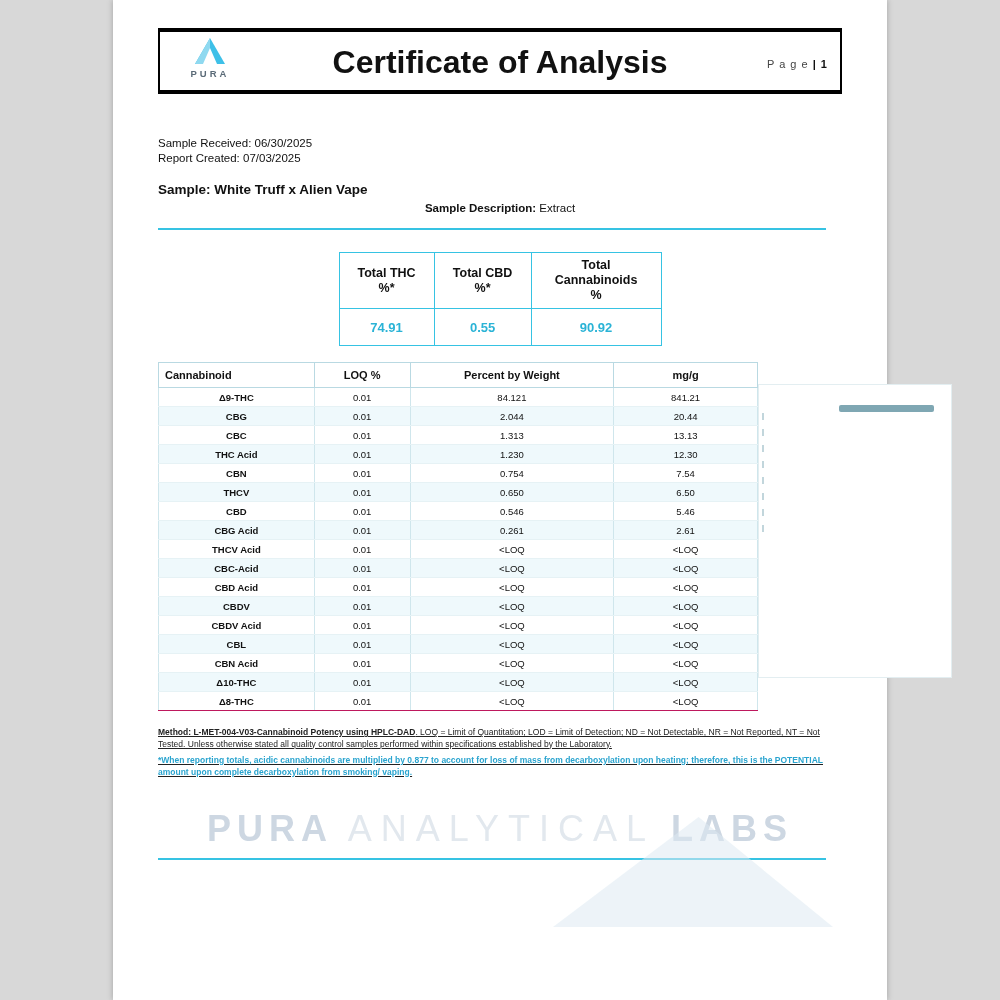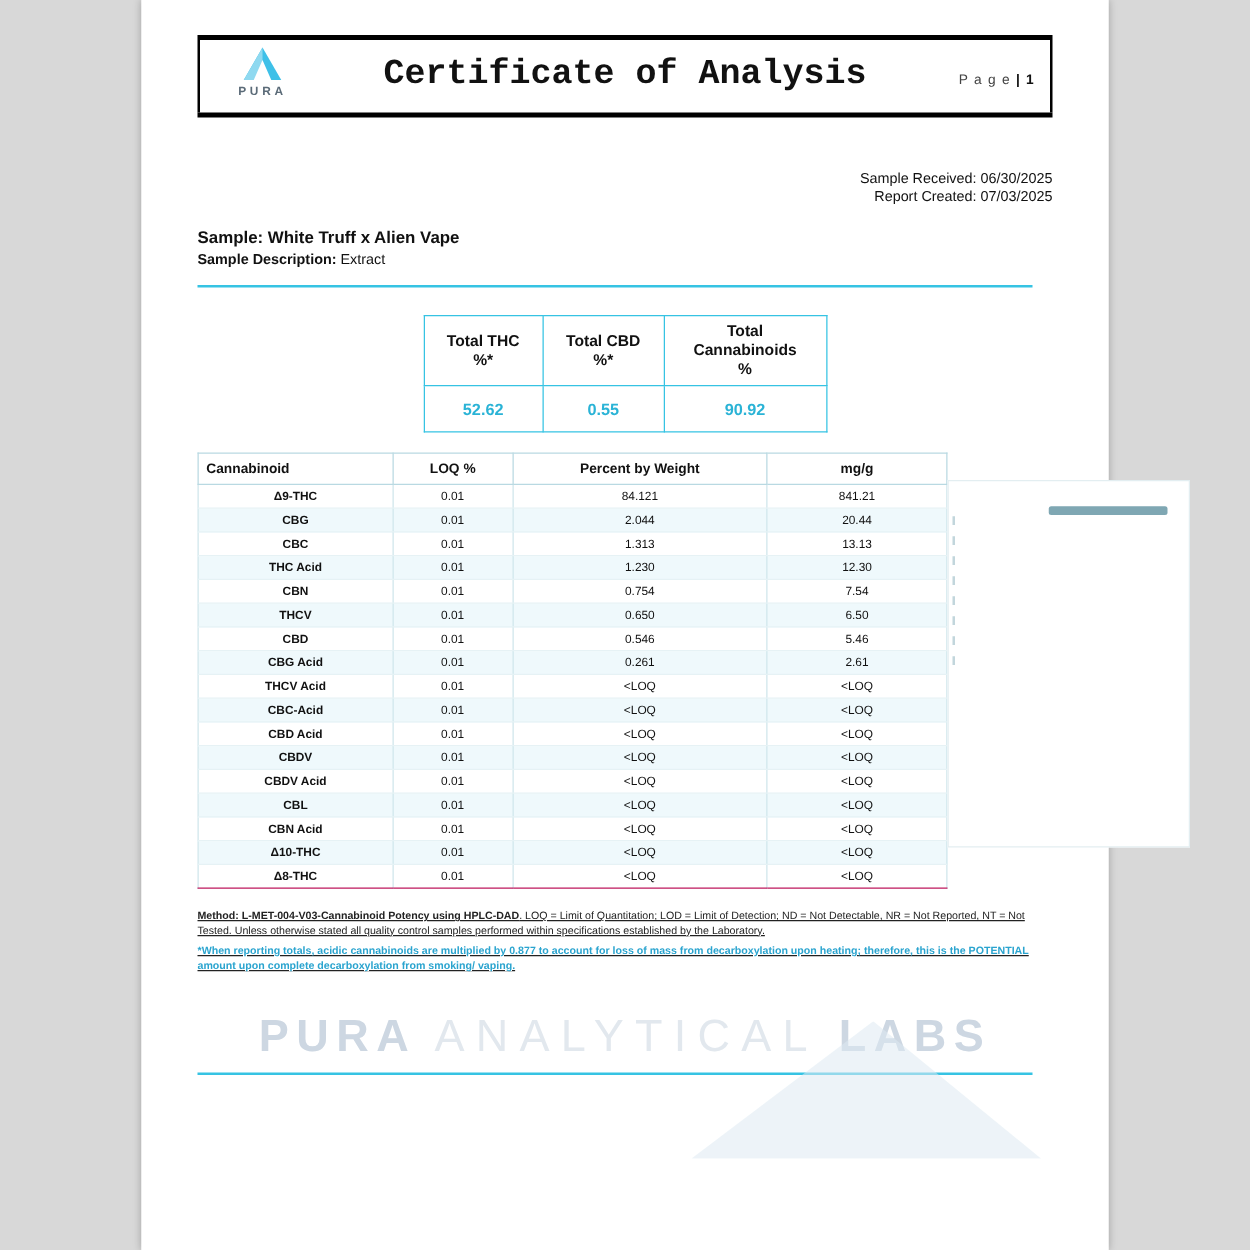--- a/index.html
+++ b/index.html
@@ -61,52 +61,53 @@
     letter-spacing: 3px;
     color: #5b6b78;
     margin-top: 2px;
     font-weight: bold;
   }
   .coa-title {
     position: absolute;
     left: 0; right: 0;
     top: 12px;
     text-align: center;
-    font-size: 28px;
-    font-weight: bold;
-    color: #111;
-    font-family: Liberation Mono, monospace;
+    font-size: 32px;
+    font-weight: bold;
+    color: #111;
+    font-family: Liberation Sans, sans-serif;
   }
   .page-num {
     position: absolute;
     right: 12px;
     top: 26px;
     font-size: 11px;
     color: #444;
     letter-spacing: 1px;
   }
   .page-num b { color:#111; }
 
   
   .meta {
     margin-top: 42px;
-    text-align: right;
+    text-align: left;
     font-size: 11.5px;
     color: #111;
     line-height: 15px;
   }
   .sample-block {
     margin-top: 16px;
     font-size: 13.5px;
     color: #111;
   }
   .sample-block .lbl { font-weight: bold; }
   .sample-desc {
     margin-top: 5px;
     font-size: 11.5px;
+    text-align: center;
   }
   .sample-desc .lbl { font-weight: bold; }
   .teal-rule {
     margin-top: 14px;
     height: 2px;
     background: #36c3e3;
     width: 668px;
   }
 
   
@@ -304,21 +305,21 @@
           </th>
           <th>
             <span>Total</span><br>
             <span>Cannabinoids</span><br>
             <span>%</span>
           </th>
         </tr>
       </thead>
       <tbody>
         <tr>
-          <td>52.62</td>
+          <td>74.91</td>
           <td>0.55</td>
           <td>90.92</td>
         </tr>
       </tbody>
     </table>
 
     <div class="canna-wrap">
       <div class="watermark-shape"></div>
 
       <div class="chrom">

